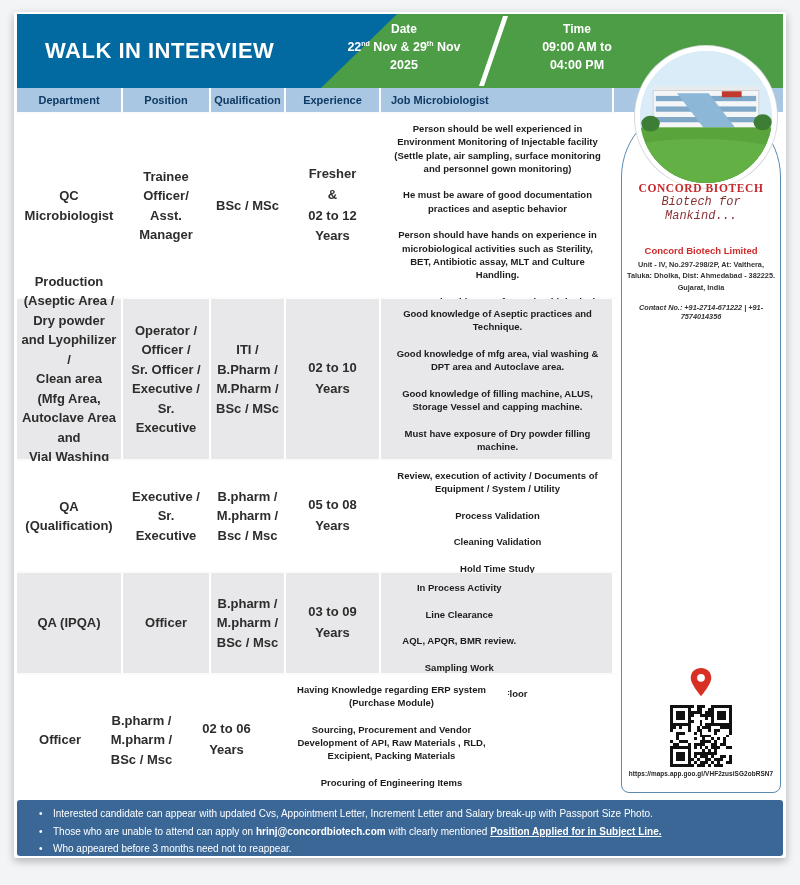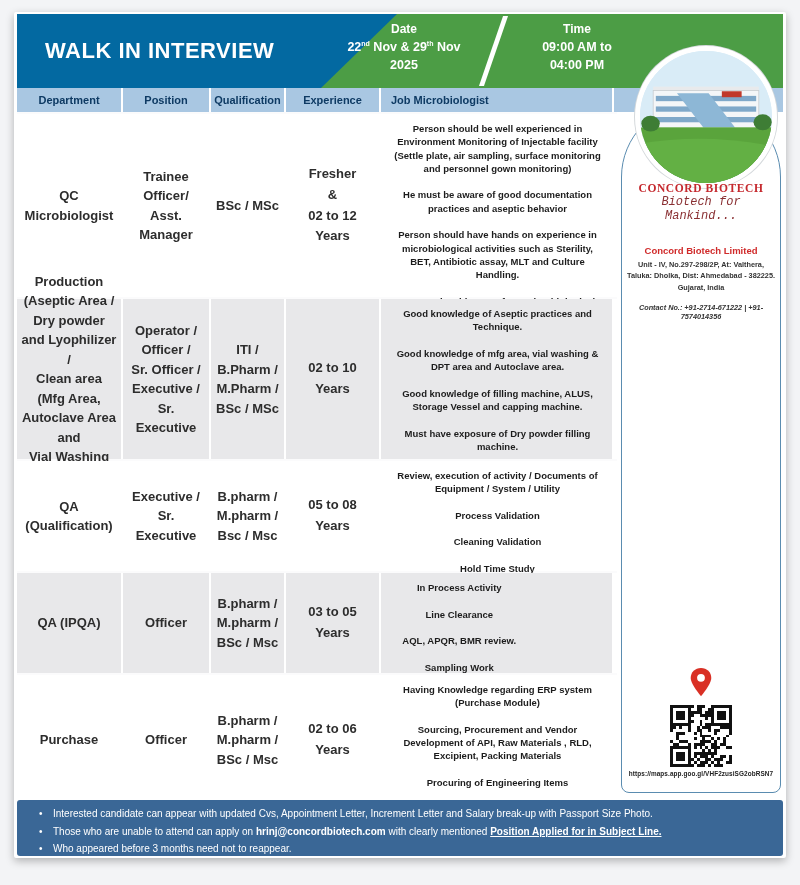--- a/index.html
+++ b/index.html
@@ -163,34 +163,33 @@
 Hold Time Study
 
 CSV</div>
     </div>
     <div class="trow gray r3">
       <div class="td c0">QA (IPQA)</div>
       <div class="td c1">Officer</div>
       <div class="td c2">B.pharm /
 M.pharm /
 BSc / Msc</div>
-      <div class="td c3 exp">03 to 05
+      <div class="td c3 exp">03 to 09
 Years</div>
       <div class="td c4 resp">In Process Activity
 
 Line Clearance
 
 AQL, APQR, BMR review.
 
 Sampling Work
 
 Follow GMP Practices at Floor</div>
     </div>
     <div class="trow white r4">
-      <div class="td c0">Purchase</div>
       <div class="td c1">Officer</div>
       <div class="td c2">B.pharm /
 M.pharm /
 BSc / Msc</div>
       <div class="td c3 exp">02 to 06
 Years</div>
       <div class="td c4 resp">Having Knowledge regarding ERP system (Purchase Module)
 
 Sourcing, Procurement and Vendor Development of API, Raw Materials , RLD, Excipient, Packing Materials
 

